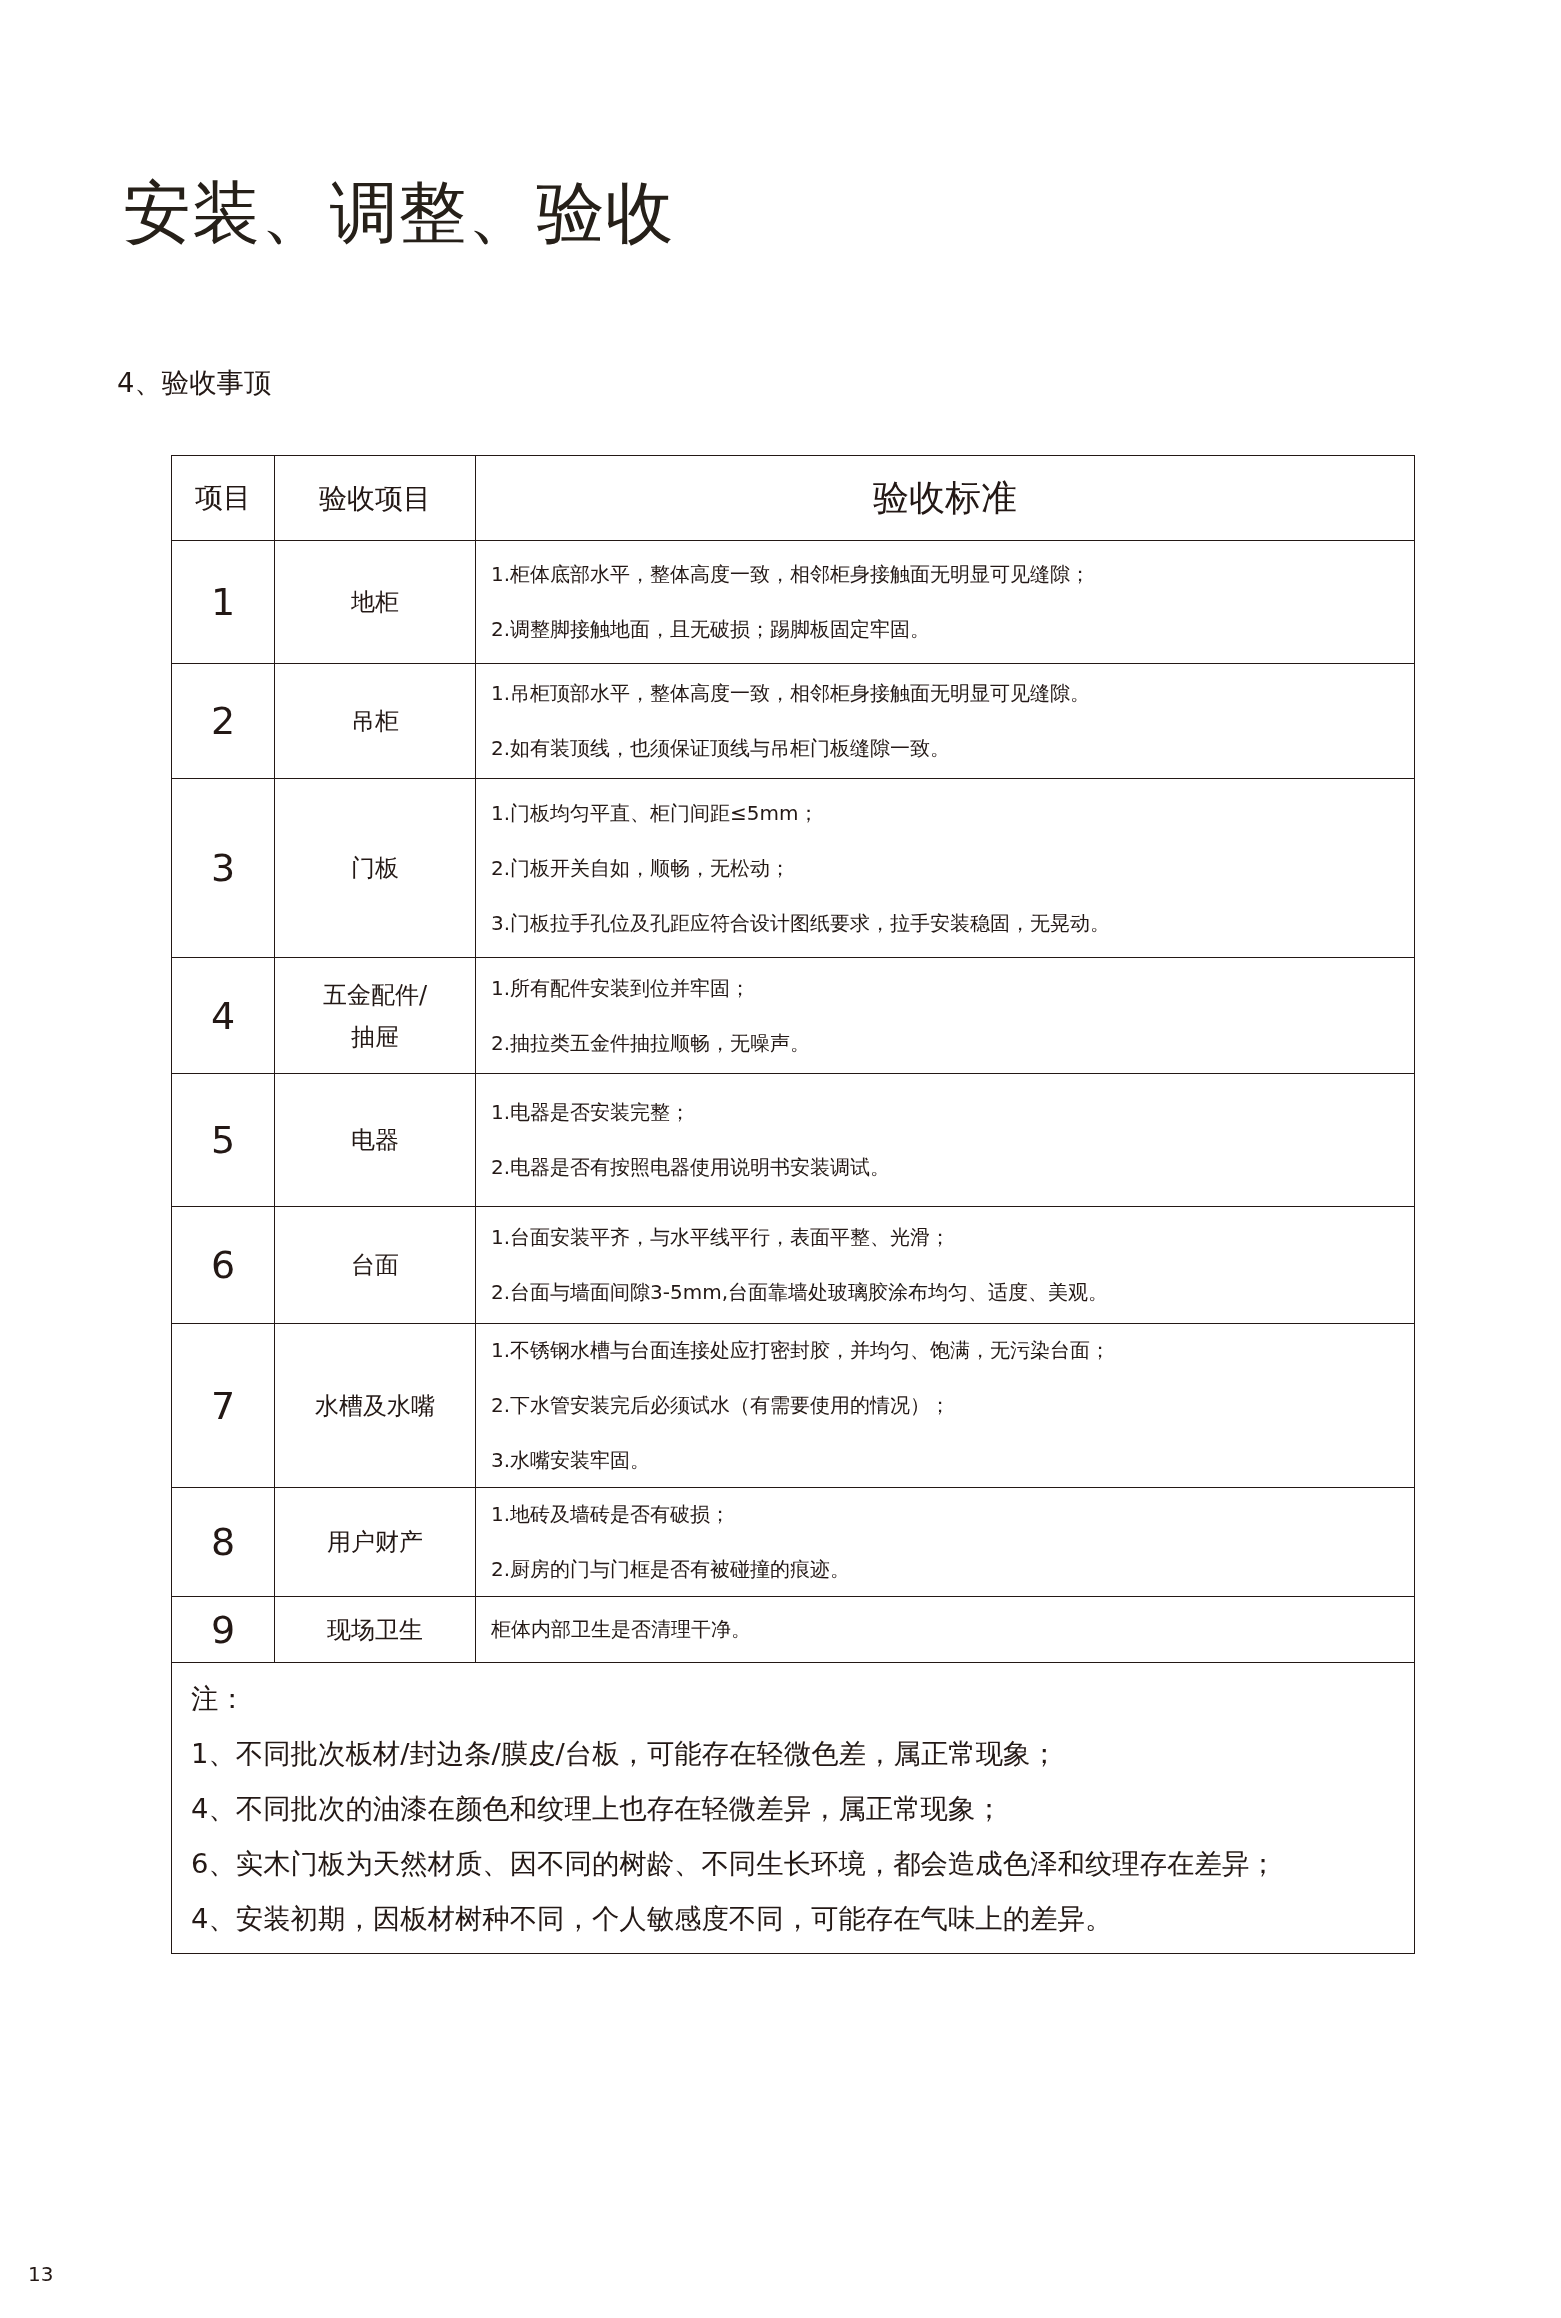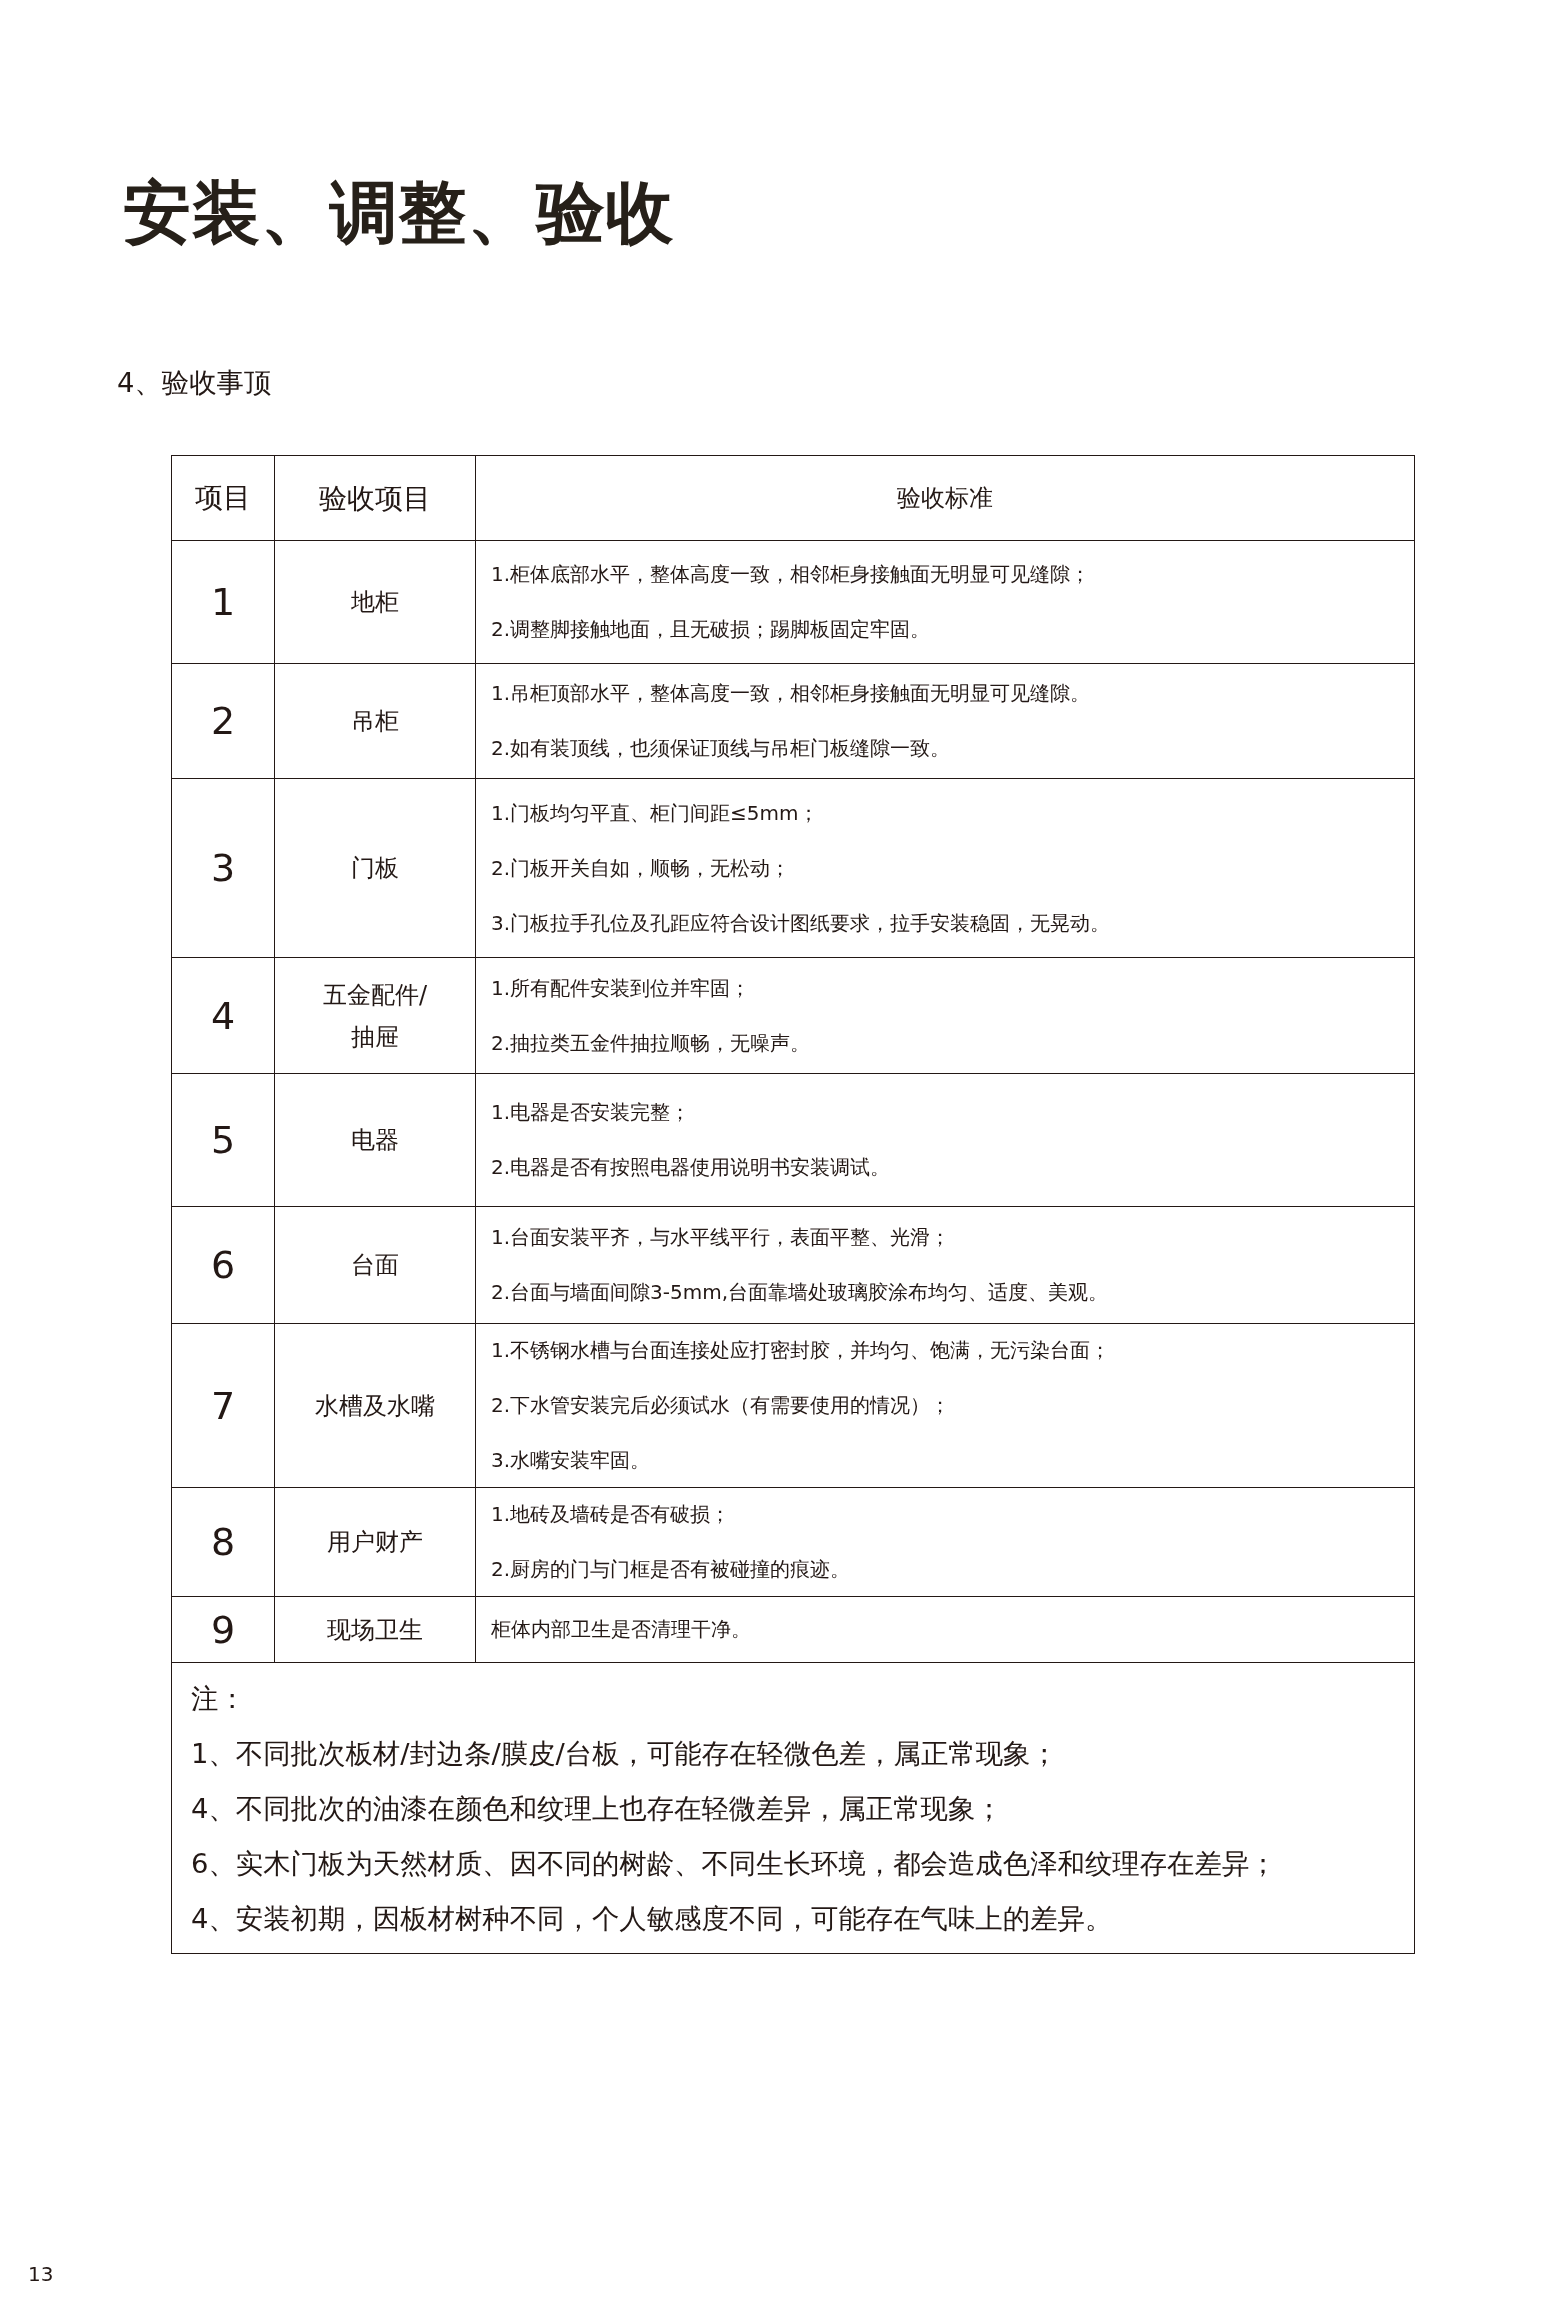--- a/index.html
+++ b/index.html
@@ -12,21 +12,21 @@
     width: 1561px;
     height: 2319px;
     font-family: "DejaVu Sans", "Liberation Sans", sans-serif;
     color: #231815;
   }
   .doc-title {
     position: absolute;
     left: 123px;
     top: 176px;
     font-size: 68px;
-    font-weight: 700;
+    font-weight: 400;
     letter-spacing: 0.9px;
     line-height: 1.1;
     color: #262019;
   }
   .section-label {
     position: absolute;
     left: 117px;
     top: 367px;
     font-size: 27.4px;
     line-height: 1.2;
@@ -79,21 +79,21 @@
     box-sizing: border-box;
     font-size: 20px;
     line-height: 55px;
   }
   .hdr .c1, .hdr .c2 { font-size: 28px; }
   .hdr .c3 {
     align-items: center;
     text-align: center;
     padding-left: 0;
     padding-right: 0;
-    font-size: 24px;
+    font-size: 36px;
     line-height: 1.2;
   }
   .notes {
     display: flex;
     flex-direction: column;
     justify-content: center;
     padding-left: 19px;
     padding-right: 9.5px;
     box-sizing: border-box;
     font-size: 27.4px;

